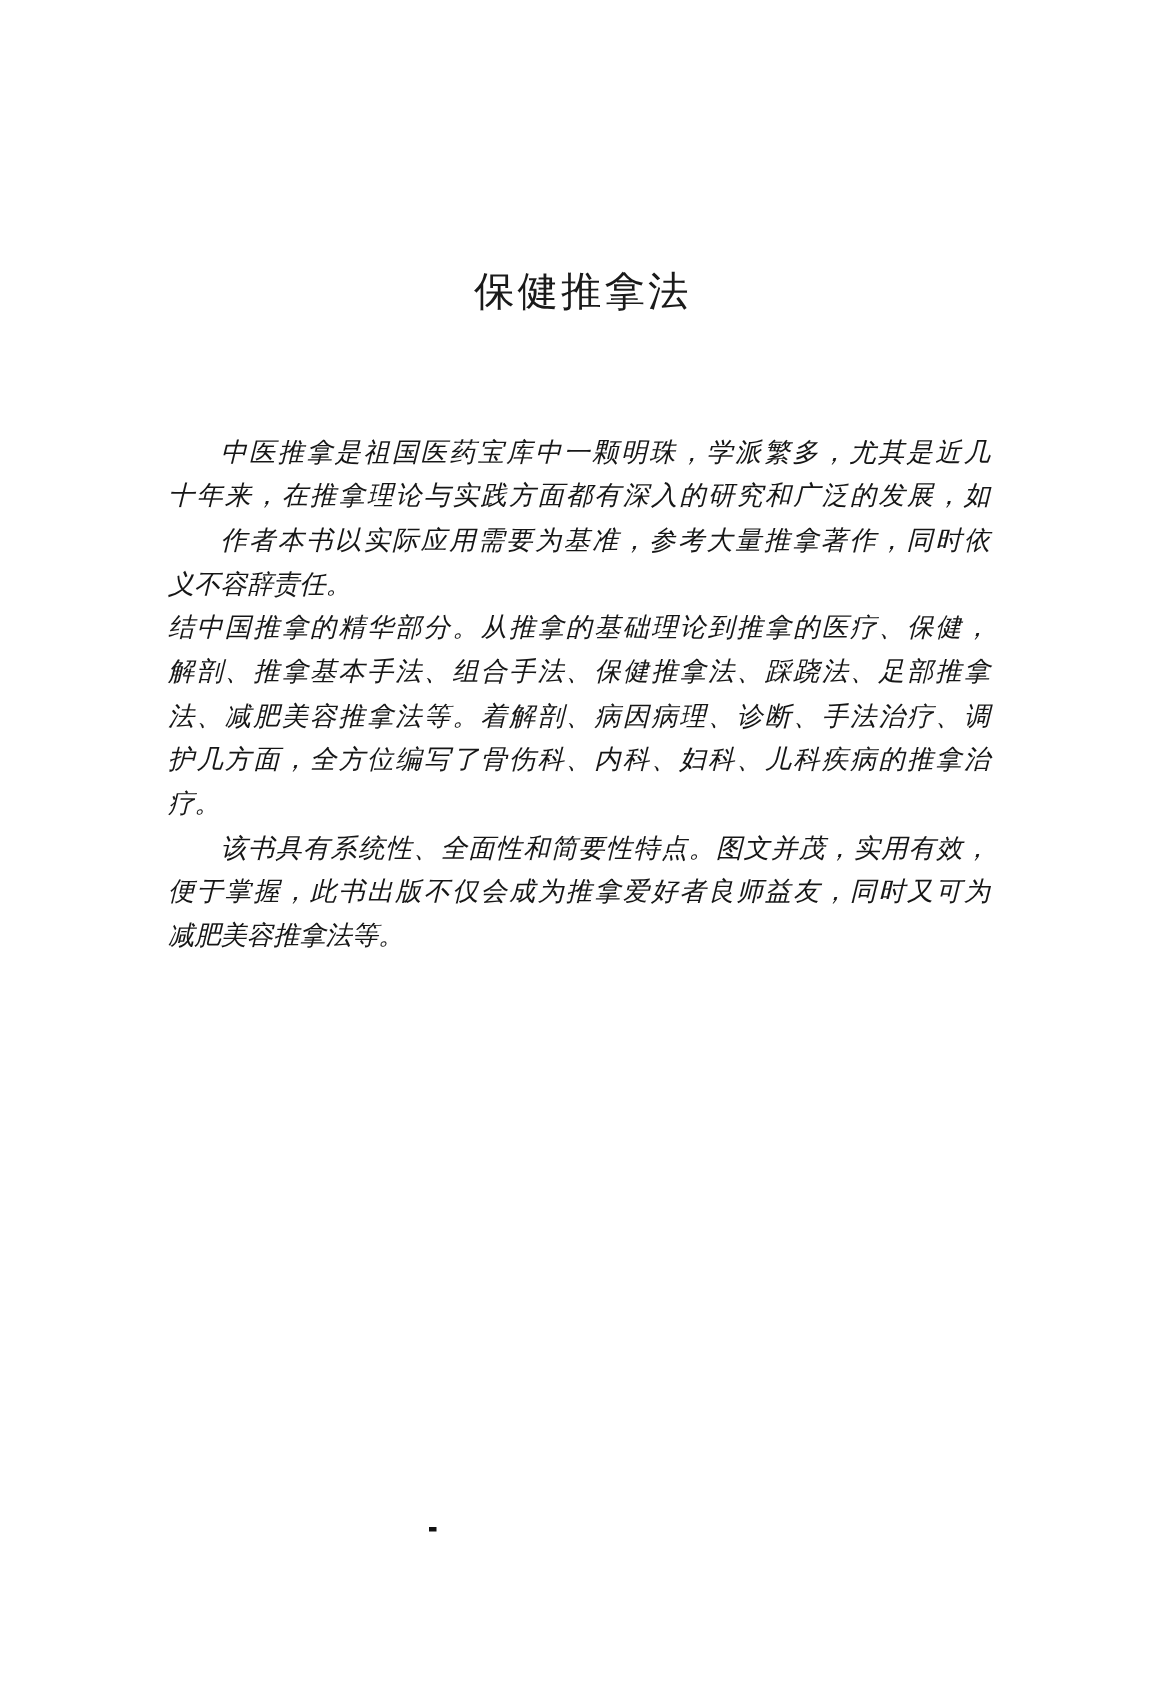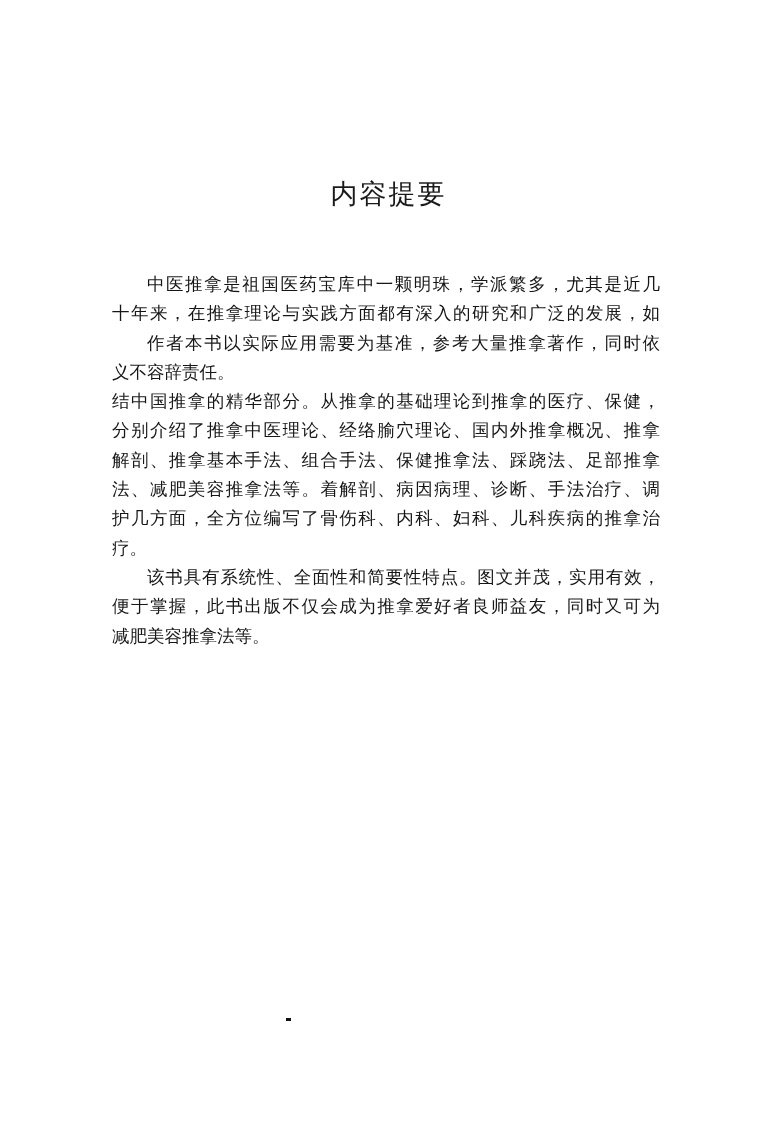--- a/index.html
+++ b/index.html
@@ -29,22 +29,23 @@
       width: 777px;
       text-align: center;
       font-size: 27px;
       letter-spacing: 2px;
       font-weight: normal;
       color: #1a1a1a;
     }
     .body-text {
       position: absolute;
       left: 112px;
-      top: 270px;
+      top: 288px;
       width: 548px;
+      font-style: italic;
     }
     .line {
       height: 29.3px;
       line-height: 29.3px;
       font-size: 17.5px;
       white-space: nowrap;
       text-align: justify;
       text-align-last: justify;
       color: #161616;
     }
@@ -60,31 +61,30 @@
       top: 1018px;
       width: 5px;
       height: 3px;
       background: #111;
     }
   </style>
 </head>
 <body>
 
 <div class="page">
-  <div class="title">内容提要</div>
+  <div class="title">保健推拿法</div>
 
   <div class="body-text">
 
     <div class="line indent">中医推拿是祖国医药宝库中一颗明珠，学派繁多，尤其是近几</div>
     <div class="line">十年来，在推拿理论与实践方面都有深入的研究和广泛的发展，如</div>
     <div class="line indent">作者本书以实际应用需要为基准，参考大量推拿著作，同时依</div>
 
     <div class="line last">义不容辞责任。</div>
     <div class="line">结中国推拿的精华部分。从推拿的基础理论到推拿的医疗、保健，</div>
-    <div class="line">分别介绍了推拿中医理论、经络腧穴理论、国内外推拿概况、推拿</div>
     <div class="line">解剖、推拿基本手法、组合手法、保健推拿法、踩跷法、足部推拿</div>
     <div class="line">法、减肥美容推拿法等。着解剖、病因病理、诊断、手法治疗、调</div>
     <div class="line">护几方面，全方位编写了骨伤科、内科、妇科、儿科疾病的推拿治</div>
     <div class="line last">疗。</div>
 
     <div class="line indent">该书具有系统性、全面性和简要性特点。图文并茂，实用有效，</div>
     <div class="line">便于掌握，此书出版不仅会成为推拿爱好者良师益友，同时又可为</div>
     <div class="line last">减肥美容推拿法等。</div>
   </div>
 

